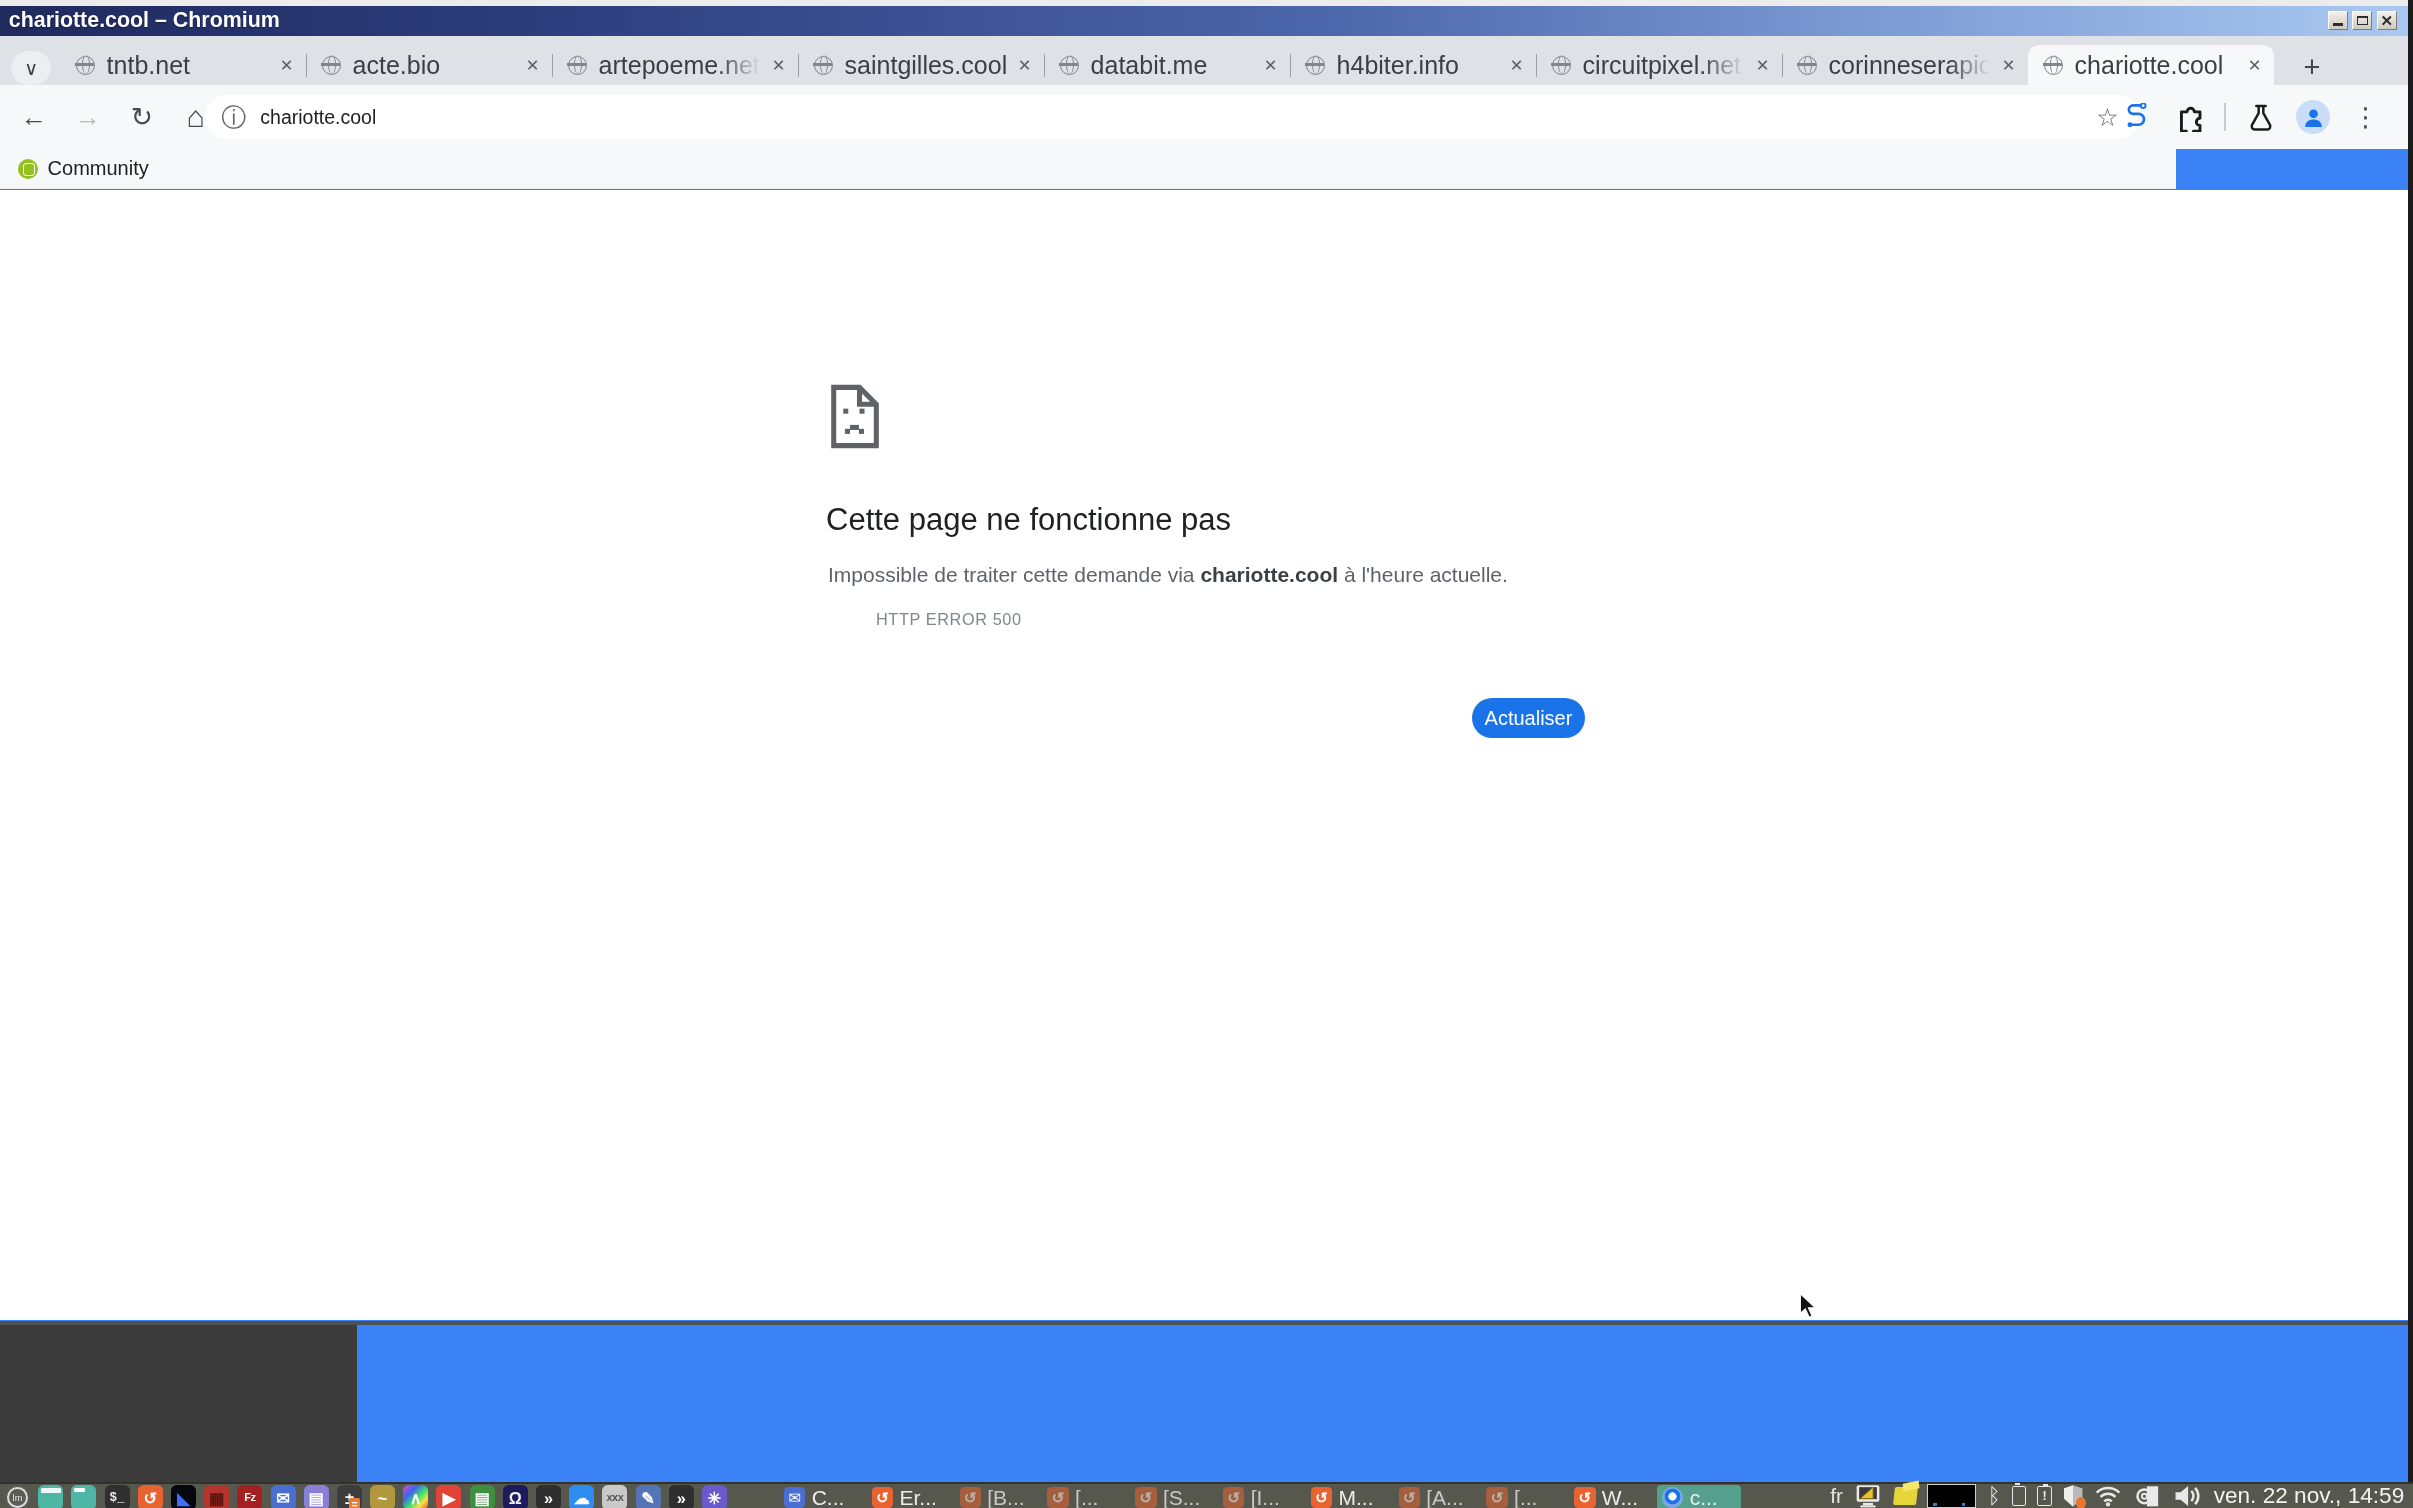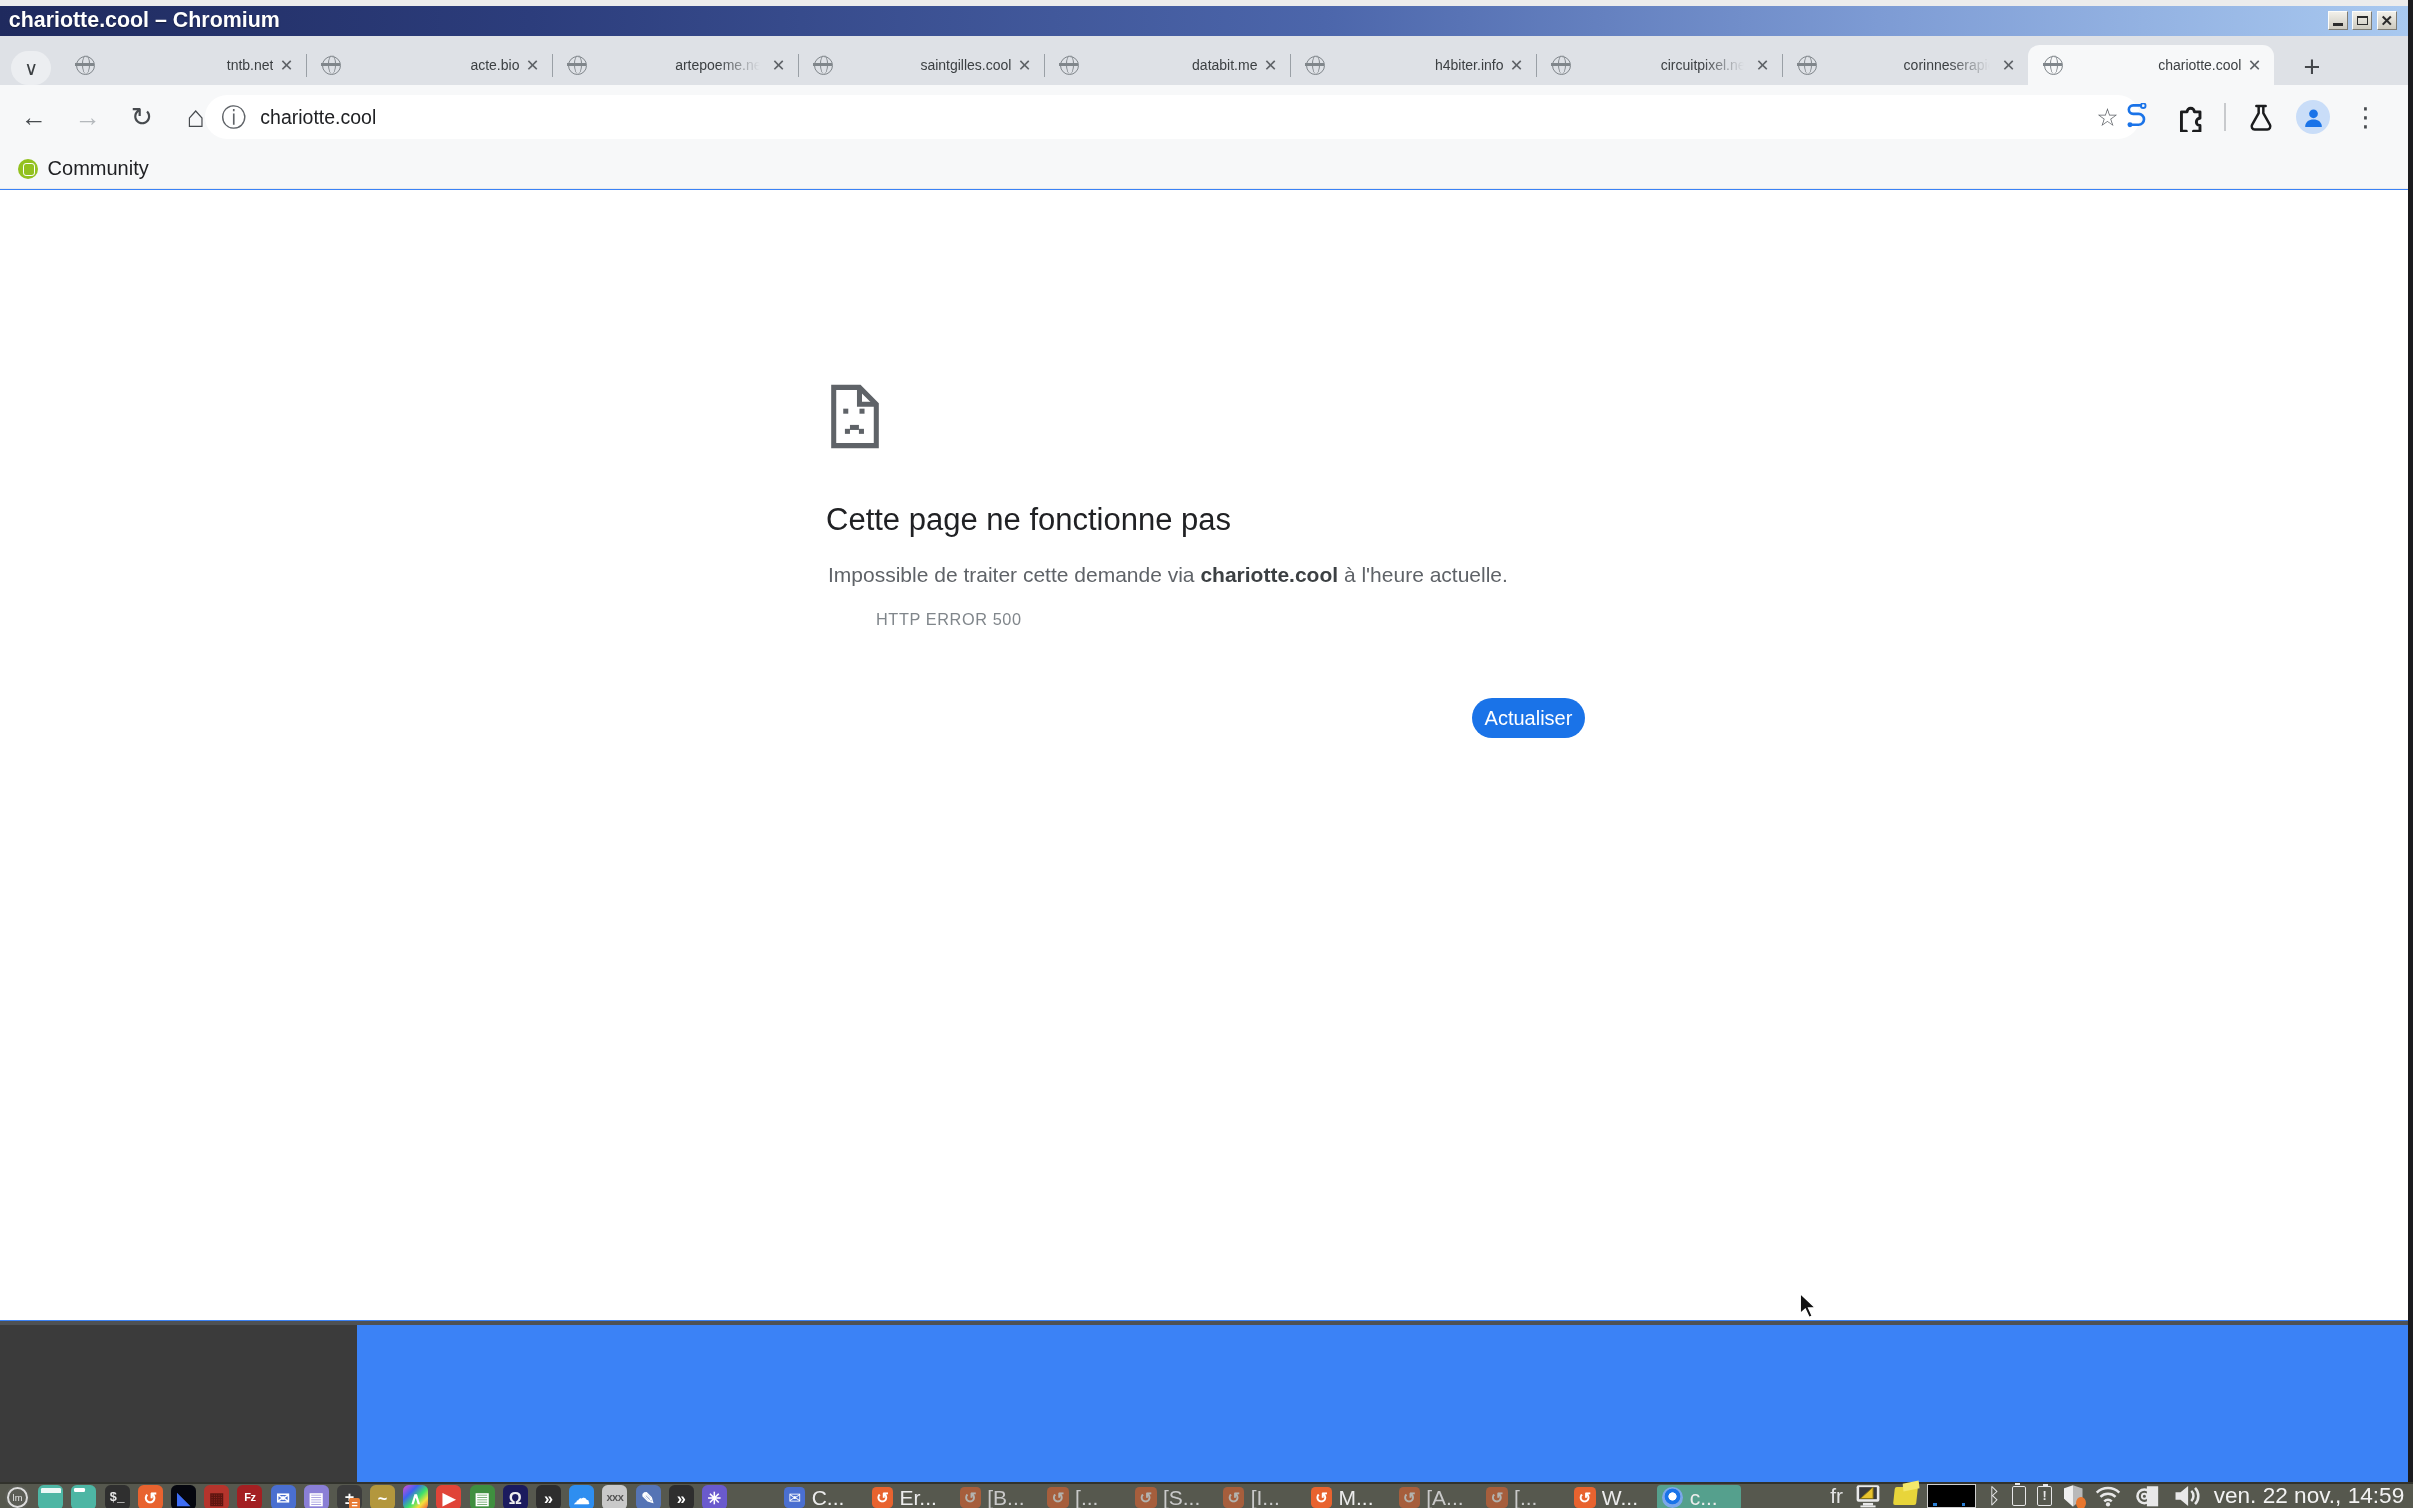--- a/index.html
+++ b/index.html
@@ -22,42 +22,42 @@
   
   .tabstrip{position:absolute;left:0;top:36px;width:2408px;height:49px;background:#dee1e6;}
   .tab-chevron{position:absolute;left:11.3px;top:15px;width:40px;height:34px;border:none;background:#eceef1;border-radius:17px;color:#3c4043;font-size:19px;display:flex;align-items:center;justify-content:center;cursor:pointer;}
   .tabs{position:absolute;left:60px;top:9.4px;height:40px;display:flex;}
   .tab{width:246px;height:40px;display:flex;align-items:center;padding:0 12.6px 0 16.3px;position:relative;color:#3c4043;cursor:pointer;}
   .tab:not(.active)+.tab:not(.active)::before{content:"";position:absolute;left:0;top:8.8px;width:1.3px;height:22.6px;background:#9aa0a6;}
   .tab.active{background:#f7f8f9;border-radius:11.3px 11.3px 0 0;}
   .globe{width:19px;height:19px;border:1.9px solid #80868b;border-radius:50%;position:relative;flex:none;}
   .globe::before{content:"";position:absolute;left:4.4px;top:-1.9px;width:6.3px;height:19px;border:1.9px solid #80868b;border-radius:50%;border-top:none;border-bottom:none;}
   .globe::after{content:"";position:absolute;left:-1.9px;top:6.3px;width:19px;height:2.5px;background:#80868b;}
-  .tlabel{font-size:14px;margin-left:11.3px;white-space:nowrap;overflow:hidden;flex:1;text-align:right;}
+  .tlabel{font-size:25px;margin-left:11.3px;white-space:nowrap;overflow:hidden;flex:1;}
   .tab.fade .tlabel{-webkit-mask-image:linear-gradient(90deg,#000 72%,transparent 97%);mask-image:linear-gradient(90deg,#000 72%,transparent 97%);}
   .tclose{font-size:16.3px;color:#5f6368;margin-left:6.3px;flex:none;cursor:pointer;}
   .new-tab{position:absolute;left:2293px;top:14px;width:38px;height:35px;border:none;background:transparent;font-size:29px;color:#44474b;cursor:pointer;line-height:1;}
 
   
   .toolbar{position:absolute;left:0;top:85px;width:2408px;height:64px;background:#f7f8f9;}
   .navbtns{position:absolute;left:16.3px;top:0;height:64px;display:flex;align-items:center;gap:19px;}
   .navic{width:35px;height:35px;display:flex;align-items:center;justify-content:center;font-size:26.4px;color:#474b4f;cursor:pointer;}
   .navic.disabled{color:#b4b8bc;}
   .urlbar{position:absolute;left:205px;top:10px;width:1935px;height:44px;background:#ffffff;border-radius:22px;display:flex;align-items:center;}
   .info-ic{font-size:25px;color:#5f6368;margin-left:16.3px;}
   .urltext{font-size:19.5px;color:#202124;margin-left:14px;flex:1;}
   .star-ic{font-size:25px;color:#5f6368;margin-right:21.4px;cursor:pointer;}
   .tb-right{position:absolute;right:25px;top:0;height:64px;display:flex;align-items:center;gap:17.6px;}
   .tb-ic{width:35px;height:35px;display:flex;align-items:center;justify-content:center;cursor:pointer;}
   .tb-div{width:1.9px;height:28px;background:#c8cacd;}
   .avatar{width:34px;height:34px;border-radius:50%;background:#c9ddf8;display:flex;align-items:center;justify-content:center;}
   .kebab{font-size:26.4px;color:#474b4f;}
 
   
-  .bookmarks{position:absolute;left:0;top:149px;width:2408px;height:40px;background:#f7f8f9;border-bottom:1.3px solid #ececec;display:flex;align-items:center;}
+  .bookmarks{position:absolute;left:0;top:149px;width:2176px;height:40px;background:#f7f8f9;border-bottom:1.3px solid #ececec;display:flex;align-items:center;}
   .bm-item{display:flex;align-items:center;margin-left:17.6px;cursor:pointer;}
   .bm-fav{width:20px;height:20px;border-radius:50%;background:#93c11f;position:relative;flex:none;}
   .bm-fav::before{content:"";position:absolute;left:5px;top:4.4px;width:10px;height:11.3px;border:1.9px solid #fff;border-radius:3.1px;}
   .bm-label{font-size:20px;color:#202124;margin-left:10px;}
 
   
   .content{position:absolute;left:0;top:190px;width:2408px;height:1130px;background:#ffffff;}
   .sadfile{position:absolute;left:828px;top:194px;}
   .err-title{position:absolute;left:826px;top:312px;font-size:31px;color:#202124;}
   .err-msg{position:absolute;left:828px;top:373px;font-size:21px;color:#5f6368;}

